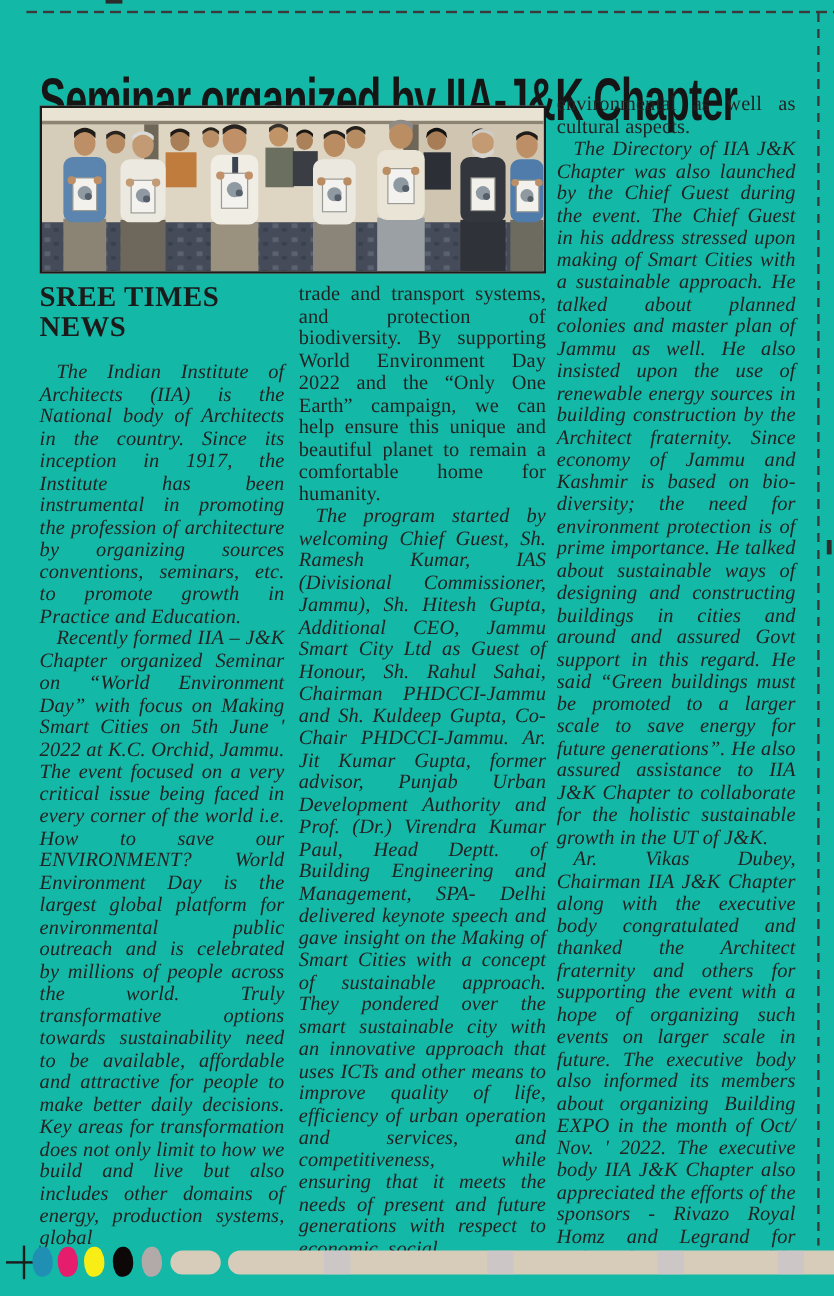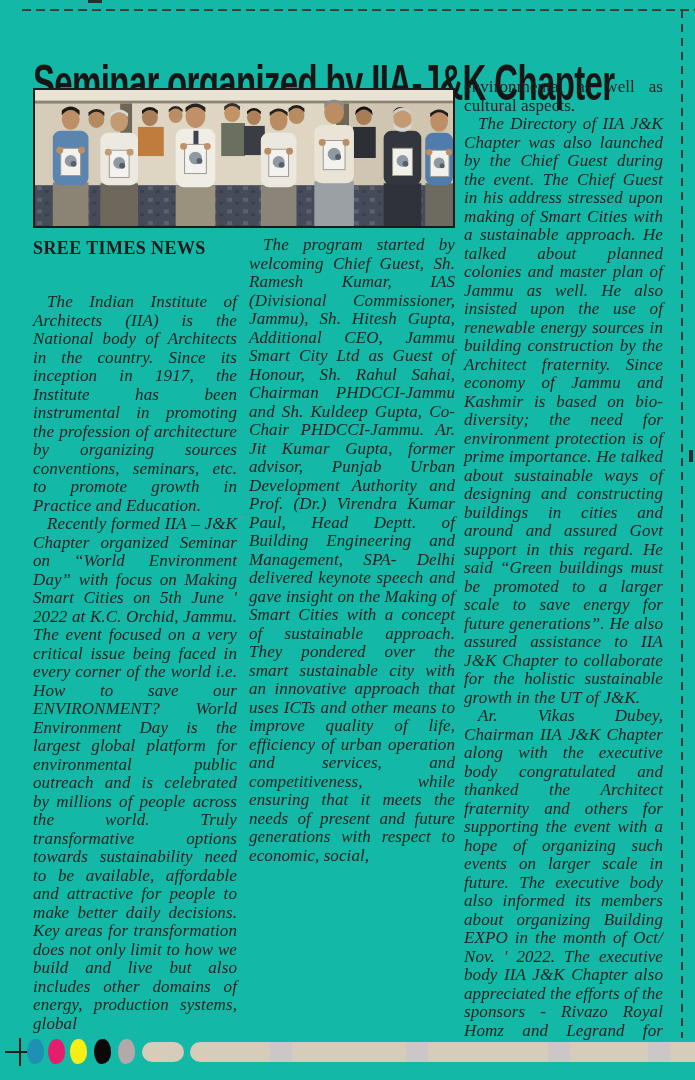--- a/index.html
+++ b/index.html
@@ -25,22 +25,22 @@
   .photo svg{display:block;width:100%;height:100%;}
 
   
   .col{position:absolute;text-align:justify;color:#232323;
     font-size:17px;line-height:18.5px;letter-spacing:0.1px;}
   .col p{margin:0;}
   .col p.indent{text-indent:14px;font-style:italic;}
   .col-1{left:33px;top:236px;width:204px;}
   .col-2{left:249px;top:236px;width:206px;}
   .col-3{left:464px;top:78px;width:199px;}
-  .byline{font-weight:bold;font-size:18px;line-height:25px;letter-spacing:.4px;color:#1b1b1b;
-    margin-bottom:32px;text-align:left;}
+  .byline{font-weight:bold;font-size:24px;line-height:25px;letter-spacing:.4px;color:#1b1b1b;
+    margin-bottom:15px;text-align:left;}
   .byline span{display:block;}
 
   
   .reg-cross-h{position:absolute;left:5px;top:1051px;width:31px;height:2px;background:#1c1c1c;}
   .reg-cross-v{position:absolute;left:19px;top:1038px;width:2px;height:28px;background:#1c1c1c;}
   .reg-dot{position:absolute;top:1039px;width:17px;height:25px;
     border-radius:52% 48% 55% 45% / 50% 55% 45% 55%;}
   .bar-seg{position:absolute;top:1042px;height:20px;background:#d7cbba;}
   .bar-a{left:142px;width:42px;border-radius:10px;}
   .bar-b{left:190px;width:505px;border-radius:10px 0 0 10px;overflow:hidden;}
@@ -178,20 +178,21 @@
 
   <div class="col col-1">
     <div class="byline">
       <span>SREE TIMES NEWS</span>
     </div>
     <p class="indent">The Indian Institute of Architects (IIA) is the National body of Architects in the country. Since its inception in 1917, the Institute has been instrumental in promoting the profession of architecture by organizing sources conventions, seminars, etc. to promote growth in Practice and Education.</p>
     <p class="indent">Recently formed IIA – J&amp;K Chapter organized Seminar on “World Environment Day” with focus on Making Smart Cities on 5th June ' 2022 at K.C. Orchid, Jammu. The event focused on a very critical issue being faced in every corner of the world i.e. How to save our ENVIRONMENT? World Environment Day is the largest global platform for environmental public outreach and is celebrated by millions of people across the world. Truly transformative options towards sustainability need to be available, affordable and attractive for people to make better daily decisions. Key areas for transformation does not only limit to how we build and live but also includes other domains of energy, production systems, global</p>
   </div>
 
   <div class="col col-2">
+    <p>trade and transport systems, and protection of biodiversity. By supporting World Environment Day 2022 and the “Only One Earth” campaign, we can help ensure this unique and beautiful planet to remain a comfortable home for humanity.</p>
     <p class="indent">The program started by welcoming Chief Guest, Sh. Ramesh Kumar, IAS (Divisional Commissioner, Jammu), Sh. Hitesh Gupta, Additional CEO, Jammu Smart City Ltd as Guest of Honour, Sh. Rahul Sahai, Chairman PHDCCI-Jammu and Sh. Kuldeep Gupta, Co-Chair PHDCCI-Jammu. Ar. Jit Kumar Gupta, former advisor, Punjab Urban Development Authority and Prof. (Dr.) Virendra Kumar Paul, Head Deptt. of Building Engineering and Management, SPA- Delhi delivered keynote speech and gave insight on the Making of Smart Cities with a concept of sustainable approach. They pondered over the smart sustainable city with an innovative approach that uses ICTs and other means to improve quality of life, efficiency of urban operation and services, and competitiveness, while ensuring that it meets the needs of present and future generations with respect to economic, social,</p>
   </div>
 
   <div class="col col-3">
     <p>environmental as well as cultural aspects.</p>
     <p class="indent">The Directory of IIA J&amp;K Chapter was also launched by the Chief Guest during the event. The Chief Guest in his address stressed upon making of Smart Cities with a sustainable approach. He talked about planned colonies and master plan of Jammu as well. He also insisted upon the use of renewable energy sources in building construction by the Architect fraternity. Since economy of Jammu and Kashmir is based on bio-diversity; the need for environment protection is of prime importance. He talked about sustainable ways of designing and constructing buildings in cities and around and assured Govt support in this regard. He said “Green buildings must be promoted to a larger scale to save energy for future generations”. He also assured assistance to IIA J&amp;K Chapter to collaborate for the holistic sustainable growth in the UT of J&amp;K.</p>
     <p class="indent">Ar. Vikas Dubey, Chairman IIA J&amp;K Chapter along with the executive body congratulated and thanked the Architect fraternity and others for supporting the event with a hope of organizing such events on larger scale in future. The executive body also informed its members about organizing Building EXPO in the month of Oct/ Nov. ' 2022. The executive body IIA J&amp;K Chapter also appreciated the efforts of the sponsors - Rivazo Royal Homz and Legrand for making the event successful.</p>
   </div>
 
   <div class="reg-cross-h"></div>

